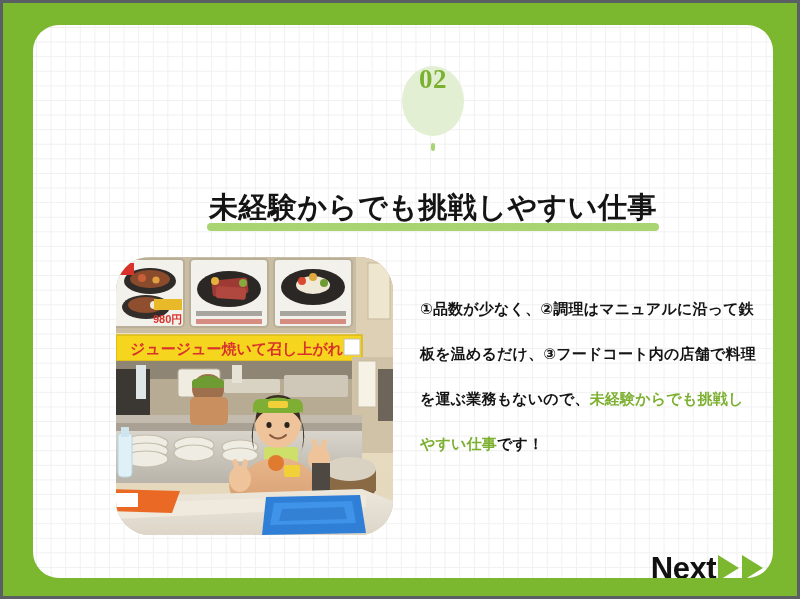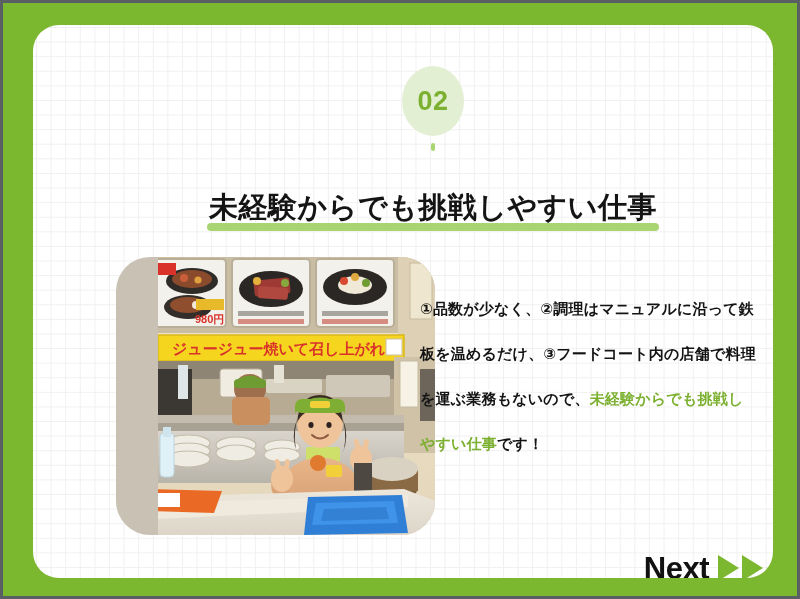--- a/index.html
+++ b/index.html
@@ -42,22 +42,23 @@
   
   #badge {
     position: absolute;
     left: 369px;
     top: 41px;
     width: 62px;
     height: 70px;
     border-radius: 50%;
     background: #e3efd3;
     display: flex;
-    align-items: center;
+    align-items: flex-start;
     justify-content: center;
+    font-family: Liberation Serif, serif;
   }
   #badge .num {
     color: #7cb030;
     font-size: 27px;
     font-weight: bold;
     letter-spacing: 0.5px;
     line-height: 1;
   }
 
   
@@ -94,21 +95,20 @@
   
   #photo {
     position: absolute;
     left: 83px;
     top: 232px;
     width: 277px;
     height: 278px;
     border-radius: 34px;
     overflow: hidden;
     background: #c9c2b4;
-    padding-left: 42px;
   }
   #photo svg { display: block; }
 
   
   #bodycopy {
     position: absolute;
     left: 387px;
     top: 246px;
     width: 338px;
     font-size: 15px;
@@ -122,21 +122,21 @@
   
   #next {
     position: absolute;
     left: 600px;
     top: 520px;
     width: 130px;
     height: 46px;
     display: flex;
     align-items: center;
     justify-content: flex-end;
-    gap: 9px;
+    gap: 2px;
     cursor: pointer;
   }
   #next .next-label {
     font-size: 31px;
     font-weight: bold;
     color: #111111;
     letter-spacing: -0.5px;
     line-height: 1;
   }
   #next .arrows {

